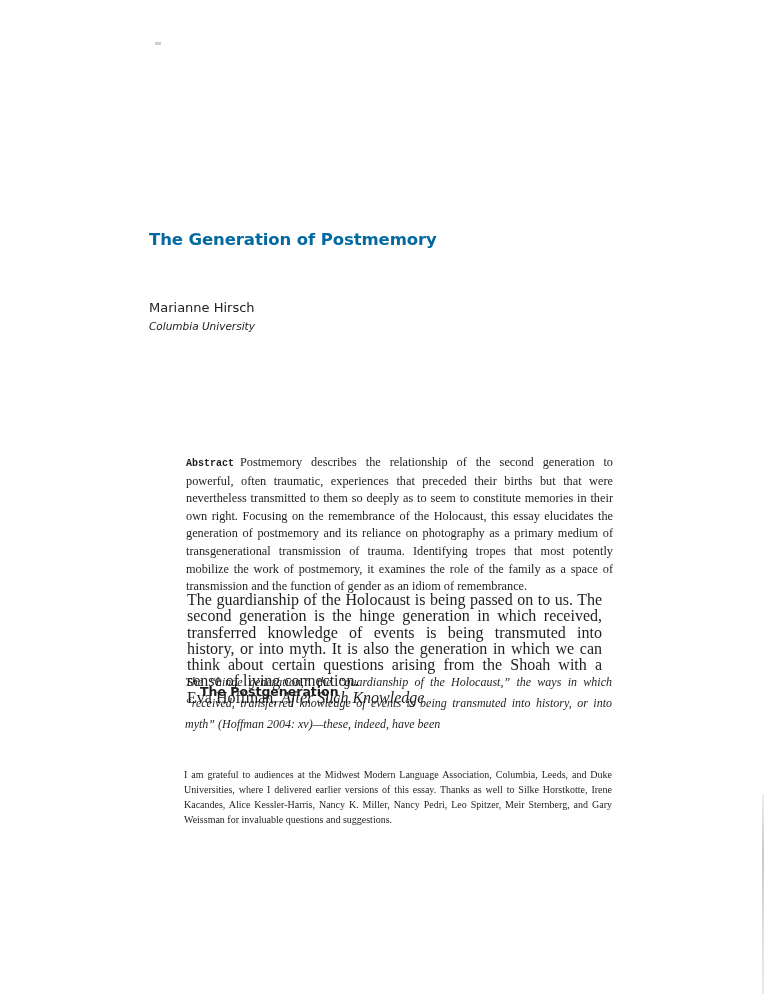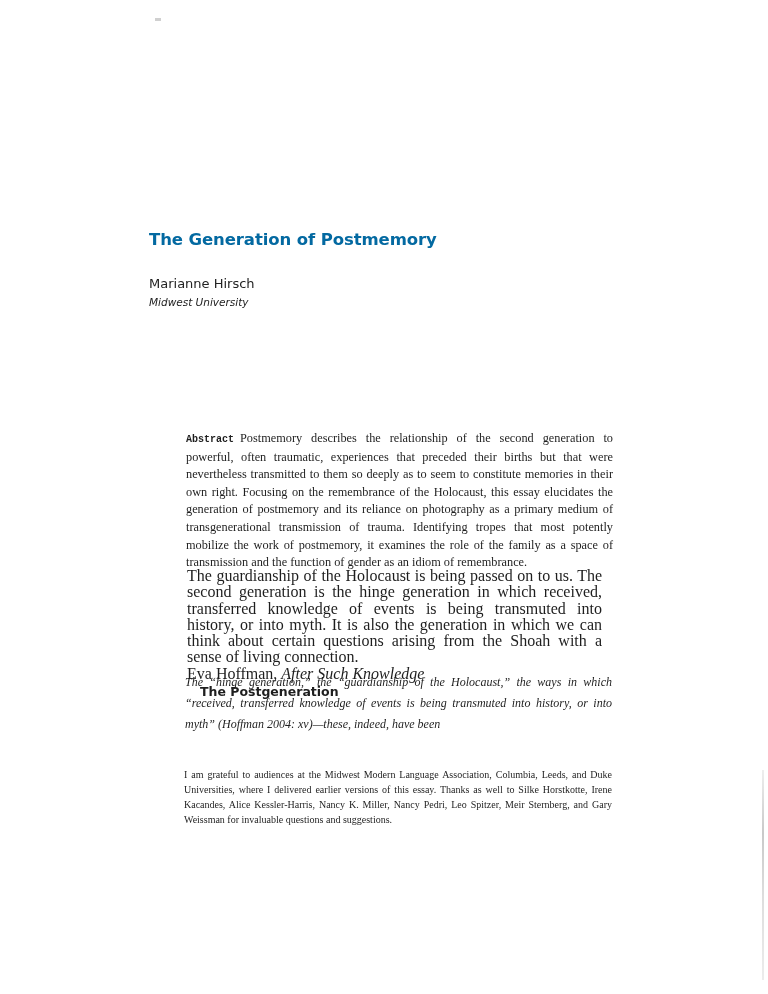--- a/index.html
+++ b/index.html
@@ -1,19 +1,19 @@
 <!DOCTYPE html>
 <html><head>
   <meta charset="utf-8">
   <style>
     html, body { margin: 0; padding: 0; background: #ffffff; }
     body { width: 768px; height: 994px; position: relative; overflow: hidden; color: #1e1e1e; }
     .sans { font-family: "DejaVu Sans", "Liberation Sans", sans-serif; }
     .serif { font-family: "Liberation Serif", "DejaVu Serif", serif; }
-    .abs { position: absolute; }
+    .abs { position: absolute; margin-top: 24px; }
     .title { left: 149px; top: 230px; font-size: 16.5px; font-weight: bold; color: #0369a1; letter-spacing: -0.1px; }
     .author { left: 149px; top: 276px; font-size: 13px; color: #222; }
     .affil { left: 149px; top: 296px; font-size: 10.5px; font-style: italic; color: #222; }
     .abstract { left: 186px; top: 430px; width: 427px; font-size: 12.3px; line-height: 17.6px; text-align: justify; }
     .abstract .label { font-family: Liberation Mono, monospace; font-weight: bold; font-size: 10px; margin-right: 6px; }
     .epigraph { left: 187px; top: 568px; width: 415px; font-size: 16px; line-height: 16.3px; text-align: justify; }
     .epi-attr { display: block; text-align: left; }
     .epi-attr em { font-style: italic; }
     .section-head { left: 200px; top: 684px; font-size: 12.5px; font-weight: bold; }
     .body-text { left: 185px; top: 672px; width: 427px; font-size: 12px; line-height: 21px; text-align: justify; font-style: italic; }
@@ -24,21 +24,21 @@
     .scan-edge { left: 762px; top: 770px; width: 2px; height: 210px; background: linear-gradient(#eeeeee, #c9c9c9 30%, #dddddd 60%, #ececec); }
     .scan-mark { left: 155px; top: 18px; width: 6px; height: 3px; background: #d0d0d0; }
   </style>
 </head>
 <body>
 
 <div class="abs scan-mark"></div>
 
 <h1 class="abs title sans" style="margin:0;">The Generation of Postmemory</h1>
 <div class="abs author sans">Marianne Hirsch</div>
-<div class="abs affil sans">Midwest University</div>
+<div class="abs affil sans">Columbia University</div>
 
 <div class="abs abstract serif">
   <span class="label">Abstract</span><span>Postmemory describes the relationship of the second generation to powerful, often traumatic, experiences that preceded their births but that were nevertheless transmitted to them so deeply as to seem to constitute memories in their own right. Focusing on the remembrance of the Holocaust, this essay elucidates the generation of postmemory and its reliance on photography as a primary medium of transgenerational transmission of trauma. Identifying tropes that most potently mobilize the work of postmemory, it examines the role of the family as a space of transmission and the function of gender as an idiom of remembrance.</span>
 </div>
 
 <div class="abs epigraph serif">
   <span>The guardianship of the Holocaust is being passed on to us. The second generation is the hinge generation in which received, transferred knowledge of events is being transmuted into history, or into myth. It is also the generation in which we can think about certain questions arising from the Shoah with a sense of living connection.</span>
   <span class="epi-attr"><span>Eva Hoffman, </span><em>After Such Knowledge</em></span>
 </div>
 

